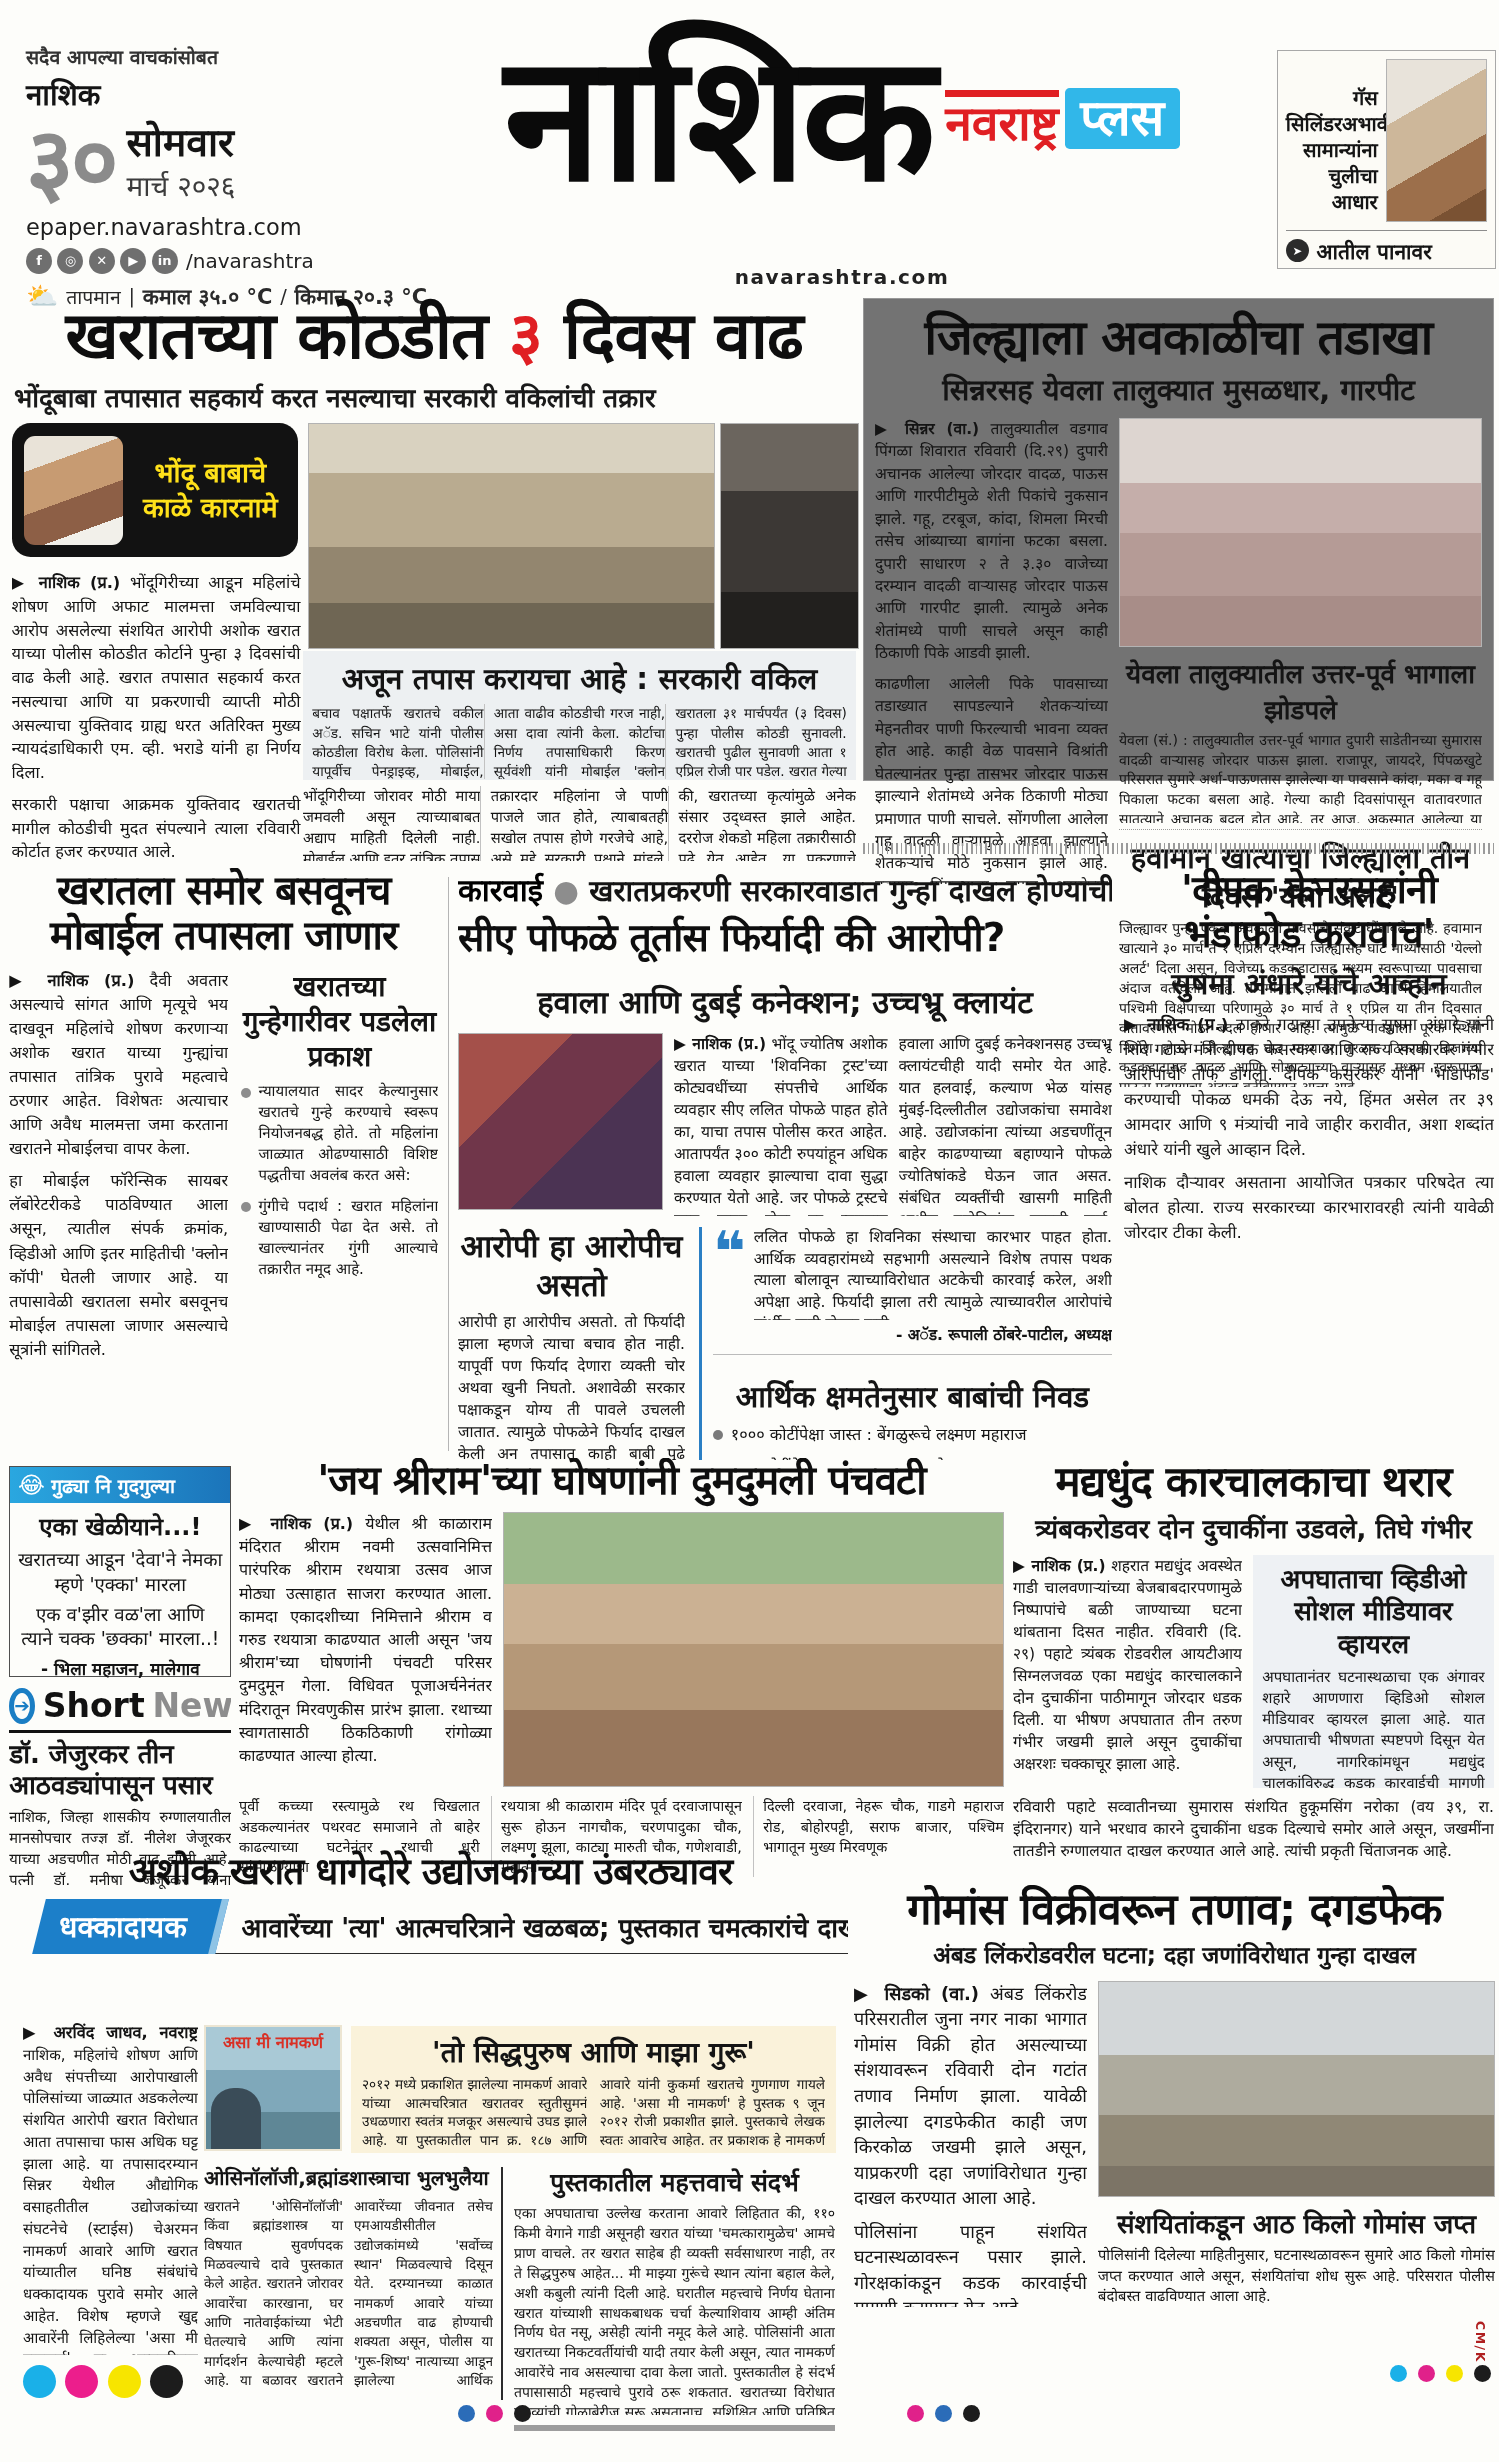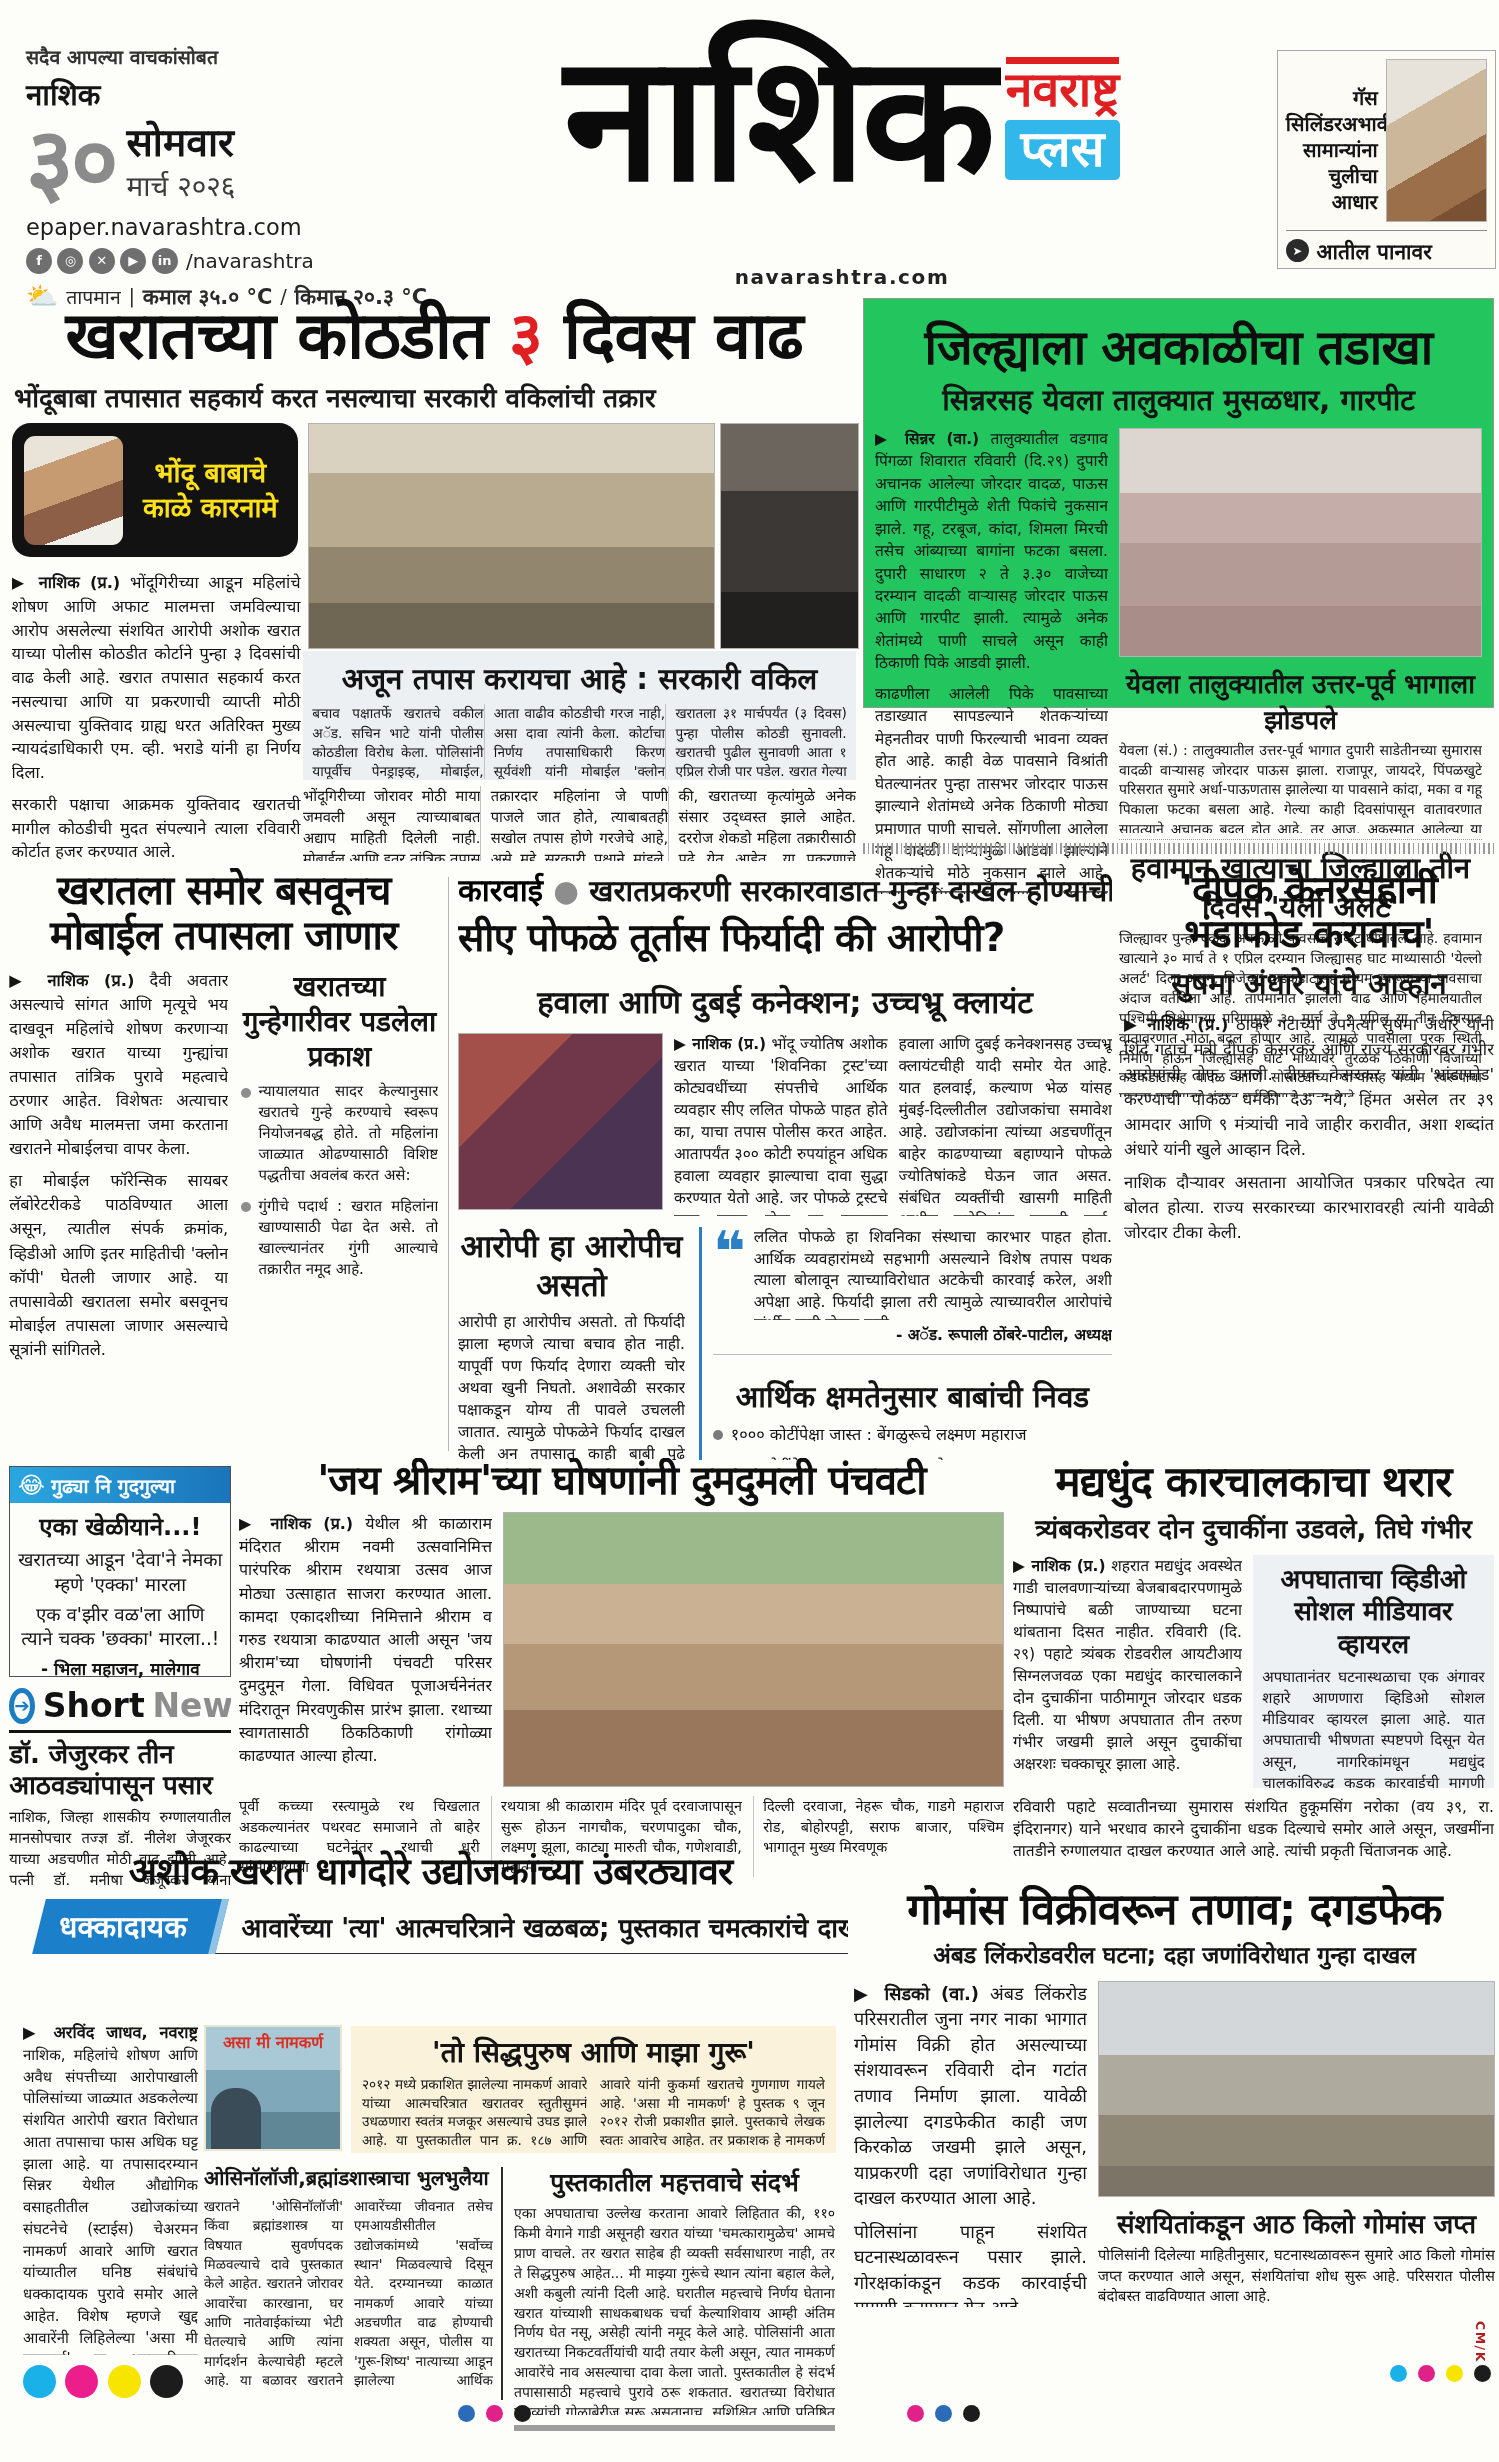--- a/index.html
+++ b/index.html
@@ -27,21 +27,21 @@
   #monthyear{display:block;font-size:28px;color:#3c3c3c;margin-top:1.6px}
   #epaper{font-size:22.5px;color:#1d1d1d;margin-top:6.2px}
   #social{display:flex;align-items:center;margin-top:7.8px}
   .soc{display:inline-flex;width:26px;height:26px;border-radius:50%;background:#6f6f6f;color:#fff;align-items:center;justify-content:center;font-size:13px;font-weight:bold;margin-right:5.4px}
   #handle{font-size:20px;margin-left:3.1px;color:#222}
   #weatherline{display:flex;align-items:center;gap:7.8px;margin-top:7.8px;font-size:19.4px;color:#2a2a2a}
   #weatherline .b{font-size:21px}
   #wicon{font-size:26px;color:#666}
   #mast{left:423px;top:31px;width:838px;display:flex;align-items:center;justify-content:center}
   #mast-main{font-size:175px;font-weight:900;line-height:1;letter-spacing:-4.7px;color:#0a0a0a}
-  #brandcol{display:flex;flex-direction:column;align-items:center;margin-left:14px;gap:6.2px}
+  #brandcol{display:flex;align-items:center;margin-left:14px;gap:6.2px}
   #brand-top{color:#e01f23;font-size:48px;font-weight:900;border-top:7.8px solid #e01f23;padding-top:1.6px;line-height:1}
   #brand-bot{background:#31b7e9;color:#fff;font-size:50px;font-weight:900;padding:1.6px 15.5px;border-radius:4.7px;line-height:1.15}
   #site{left:423px;top:265px;width:838px;text-align:center;font-size:20px;letter-spacing:1.6px;color:#222;font-weight:600}
   #promo{left:1277px;top:50px;width:219px;height:219px;border:1.6px solid #a8a8a8;background:#fcfbf6;box-sizing:border-box;padding:7.8px}
   #promo-inner{display:flex;gap:7.8px;height:163px}
   #promo-title{width:92px;font-size:20px;font-weight:800;text-align:right;line-height:1.3;padding-top:26px}
   #promo-photo{flex:1;background:linear-gradient(150deg,#e8e3da 0 30%,#cdb79a 30% 60%,#9c6f4b 60% 85%,#7a5233 85%)}
   #promo-linkrow{display:flex;align-items:center;gap:7.8px;border-top:1.6px solid #8c8c8c;margin-top:7.8px;padding-top:6.2px;font-size:21px}
   .paro{display:inline-flex;width:23px;height:23px;border-radius:50%;background:#2b2b2b;color:#fff;align-items:center;justify-content:center;font-size:11.6px}
 
@@ -57,21 +57,21 @@
   #photo-court{left:720px;top:423px;width:137px;height:224px;background:linear-gradient(180deg,#6b655e 0 30%,#3c3835 30% 75%,#22201e 75%)}
   #probox{left:303px;top:651px;width:553px;height:129px;background:#edf0f2;box-sizing:border-box;padding:6.2px 9.3px}
   #probox-title{font-size:29.5px;font-weight:800;text-align:center;margin-bottom:6.2px}
   .cols3{display:flex}
   .cols3>div{flex:1;font-size:13.6px;line-height:1.42;overflow:hidden}
   #probox .cols3>div{height:75px}
   #prowhite{left:303px;top:786px;width:553px;height:75px}
   #prowhite .cols3>div{height:75px;font-size:14.7px}
 
   
-  #wbox{left:863px;top:298px;width:631px;height:410px;border:1.6px solid #989898;box-sizing:border-box;padding:22px 11px;background:#22c55e}
+  #wbox{left:863px;top:298px;width:631px;height:483px;border:1.6px solid #989898;box-sizing:border-box;padding:12px 11px;background:#737373}
   #wbox-hl{font-size:48px;text-align:center}
   #wbox-sub{font-size:29px;font-weight:800;text-align:center;margin-top:4.7px}
   #wbox-row{display:flex;gap:11px;margin-top:9.3px}
   #wbox-bodycol{width:233px;height:466px;font-size:15.5px;line-height:1.45;overflow:hidden}
   #wbox-right{flex:1}
   #wbox-photo{height:227px;background:linear-gradient(180deg,#ddd5d0 0 28%,#c5aeaa 28% 50%,#b59b96 50% 78%,#a88d88 78%)}
   #wsub1-title{font-size:26px;font-weight:800;text-align:center;margin-top:7.8px}
   #wsub1-body{font-size:14px;line-height:1.4;margin-top:4.7px;height:92px;overflow:hidden}
   #wbox .div-dot{border-top:1.6px dotted #9a9a9a;margin:6.2px 0}
   #wsub2-title{font-size:29px;font-weight:800;text-align:center}

